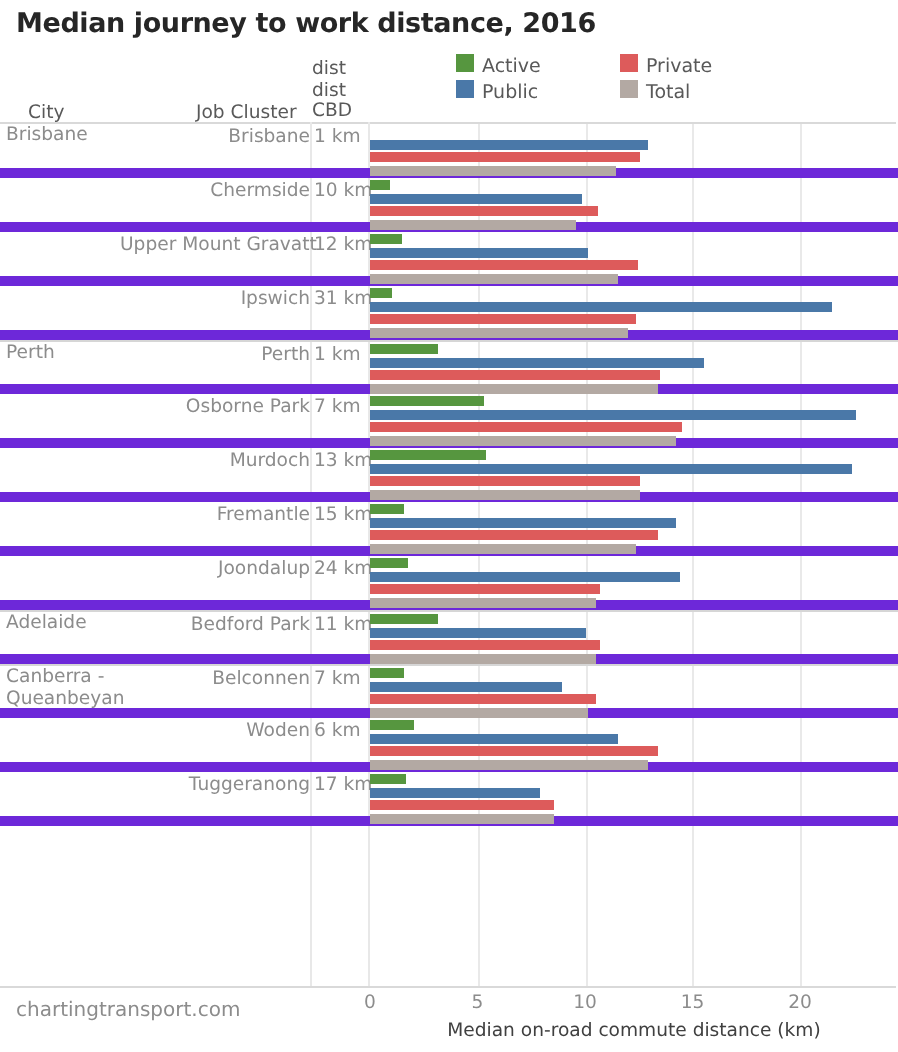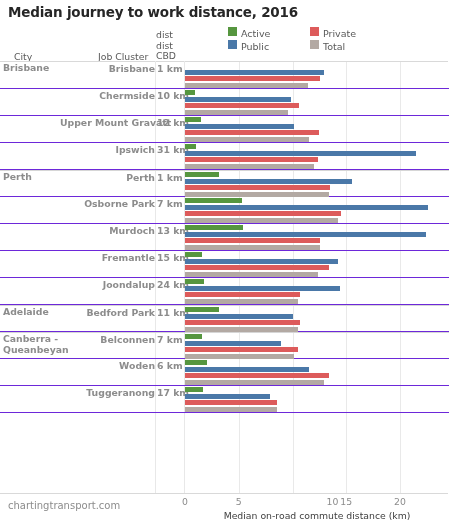--- a/index.html
+++ b/index.html
@@ -46,21 +46,21 @@
     border-bottom:1px solid #d9d9d9;
     box-sizing:border-box;
   }
   .vsep{position:absolute;top:61px;width:1px;height:432px;background:#e8e8e8;}
 
   
   .grid{position:absolute;top:62px;height:431px;width:1px;background:#e9e9e9;}
 
   
   .rows{position:absolute;left:0;top:62px;width:449px;}
-  .row{position:relative;height:27px;border-bottom:1px solid #6d28d9;box-sizing:border-box;font-weight:bold;}
+  .row{position:relative;height:27px;border-bottom:5px solid #6d28d9;box-sizing:border-box;}
   .row.grp-start{border-top:1px solid #d6d6d6;}
   .row:first-child{border-top:none;}
 
   .city{
     position:absolute;left:3px;top:1px;
     font-size:9.3px;color:#8c8c8c;line-height:10.5px;
     width:92px;
   }
   .job{
     position:absolute;left:60px;top:1px;width:95px;
@@ -278,20 +278,20 @@
         </div>
       </div>
     </div>
 
   <div class="source">chartingtransport.com</div>
 
   <div class="axis">
     <div id="ticks">
         <div class="tick" style="left: 185px;">0</div>
         <div class="tick" style="left: 238.75px;">5</div>
-        <div class="tick" style="left: 292.5px; margin-left: 40px;">10</div>
+        <div class="tick" style="left: 292.5px;">10</div>
         <div class="tick" style="left: 346.25px;">15</div>
         <div class="tick" style="left: 400px;">20</div>
       </div>
     <div class="xlabel">Median on-road commute distance (km)</div>
   </div>
 
 </div>
 
 </body></html>

